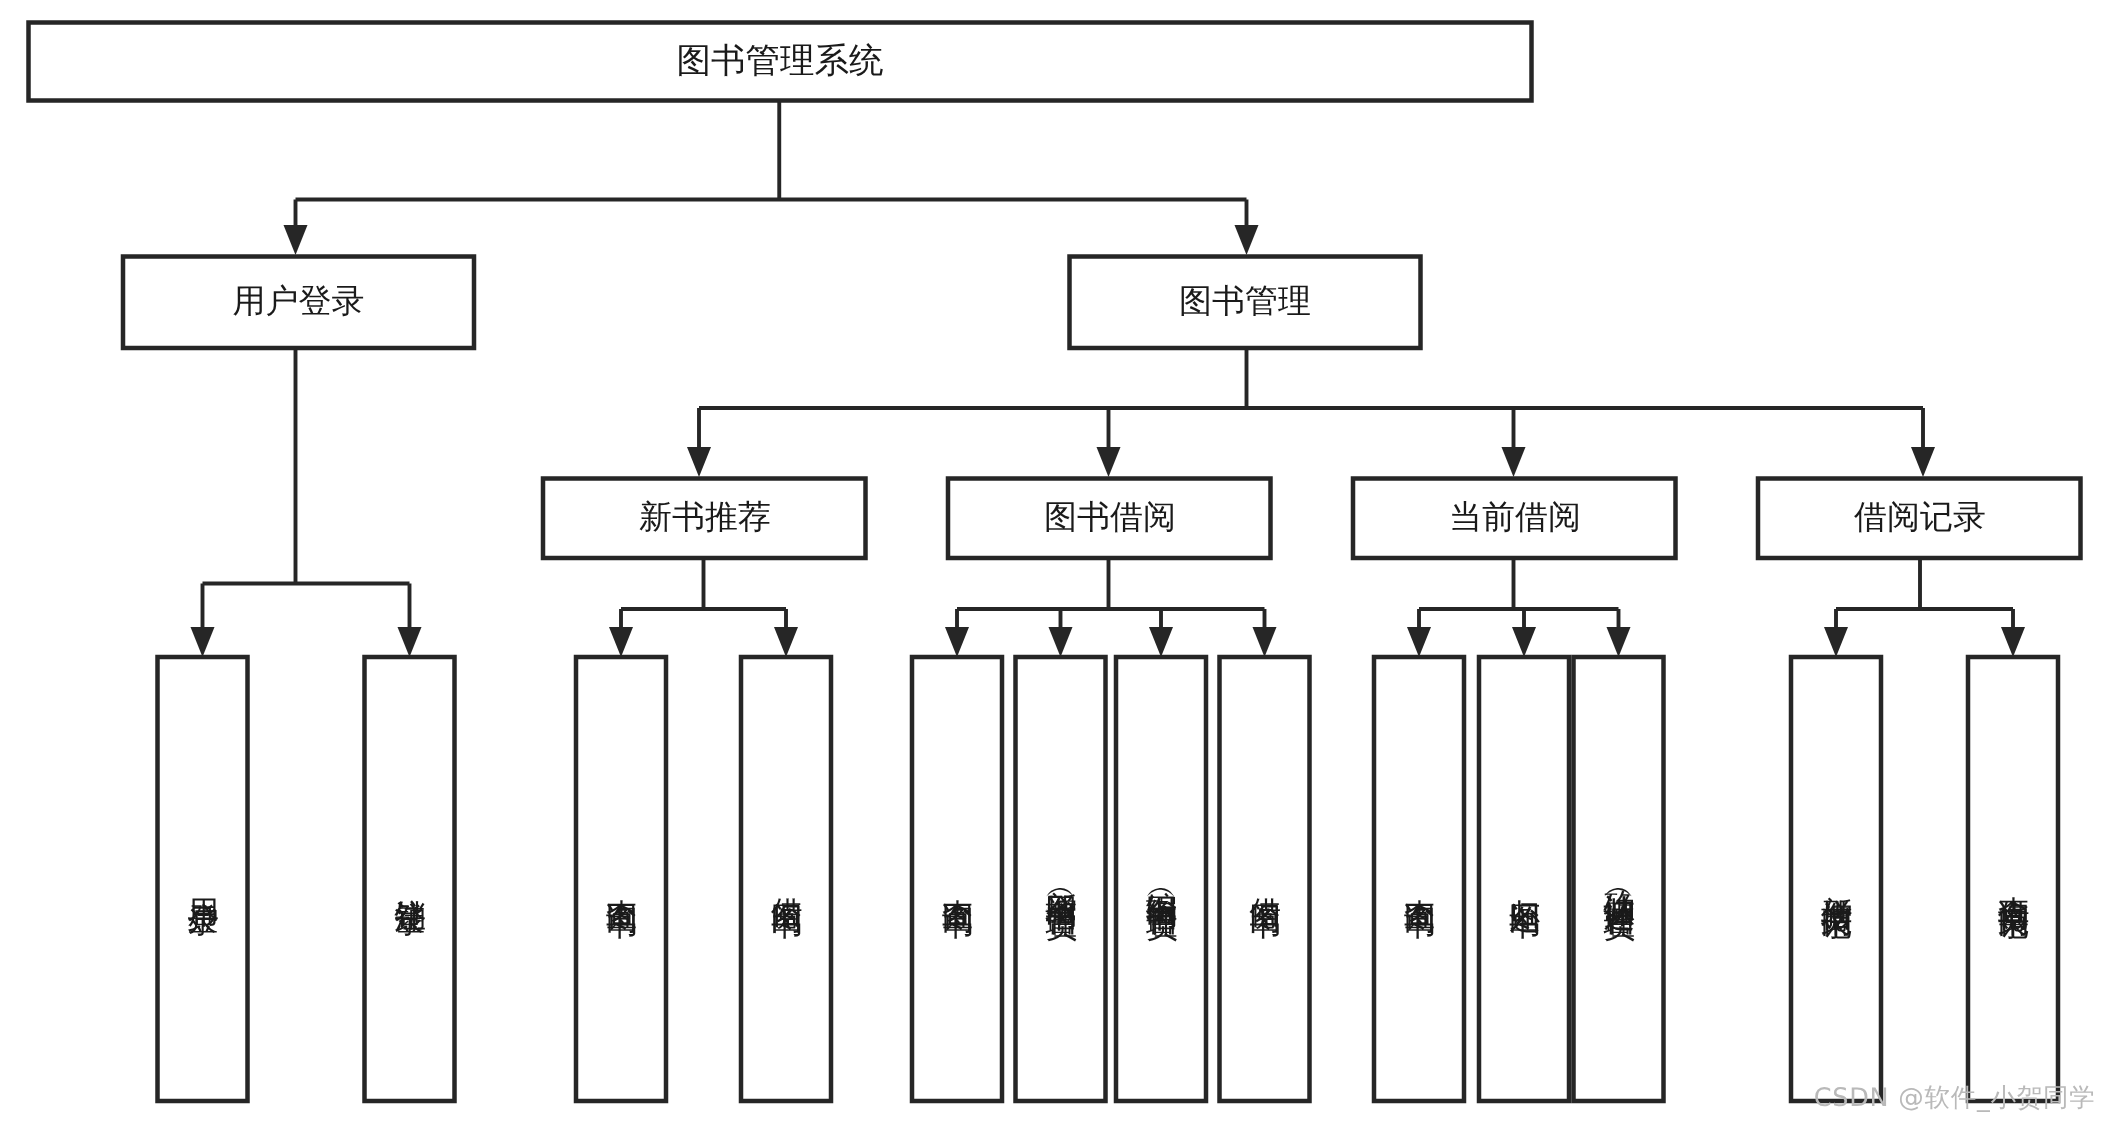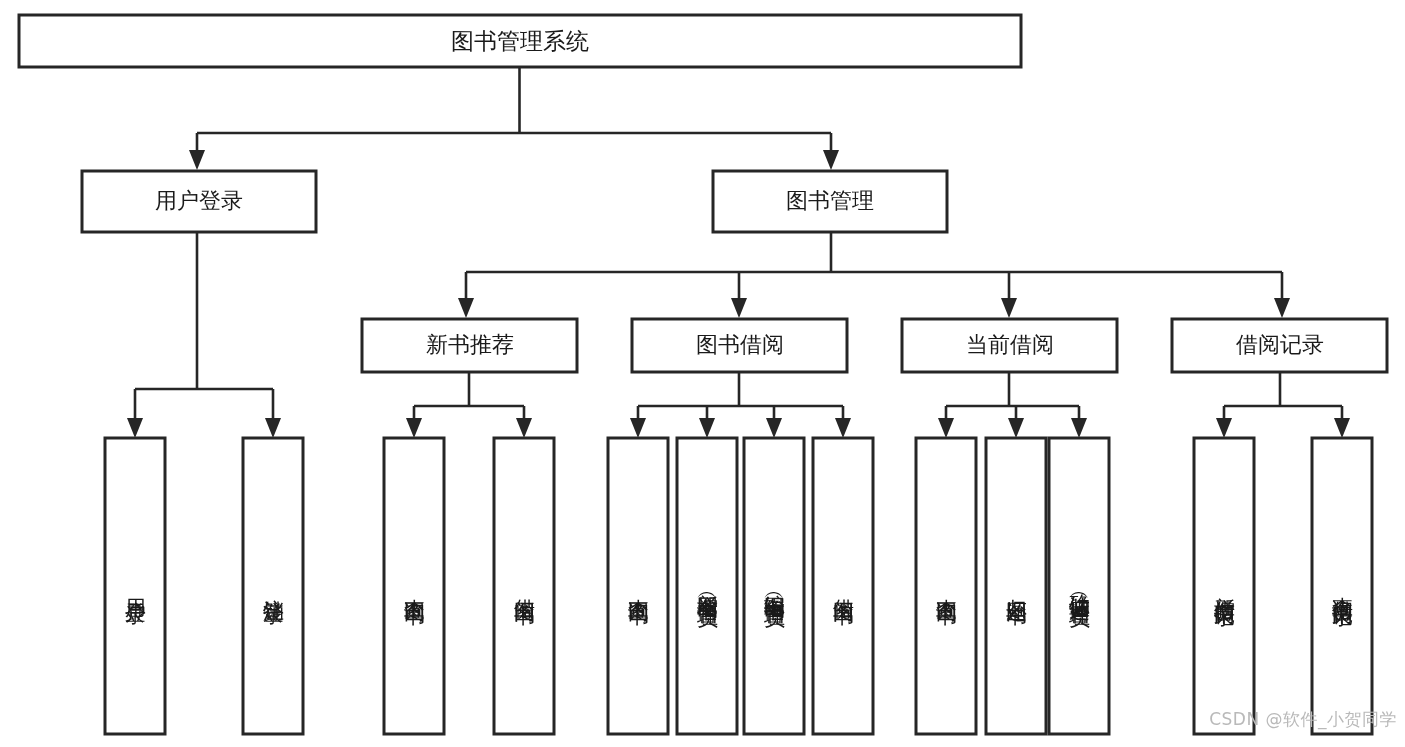--- a/index.html
+++ b/index.html
@@ -69,21 +69,21 @@
     font-size: 21px;
     letter-spacing: 2px;
     color: #1a1a1a;
     line-height: 1;
     white-space: nowrap;
     display: block;
   }
   .watermark {
     position: absolute;
     right: 8px;
-    bottom: 16px;
+    bottom: 4px;
     font-family: "DejaVu Sans", "Liberation Sans", sans-serif;
     font-size: 17px;
     color: #b9b9b9;
     letter-spacing: 0.5px;
     white-space: nowrap;
     user-select: none;
   }
 </style>
 </head>
 <body>

